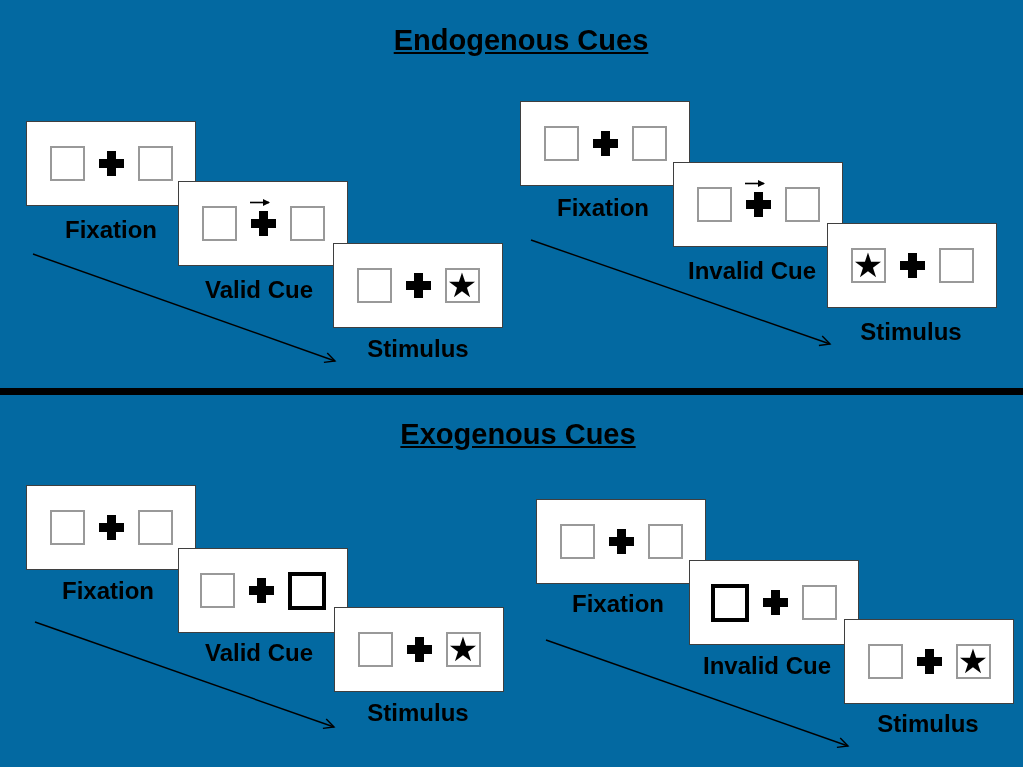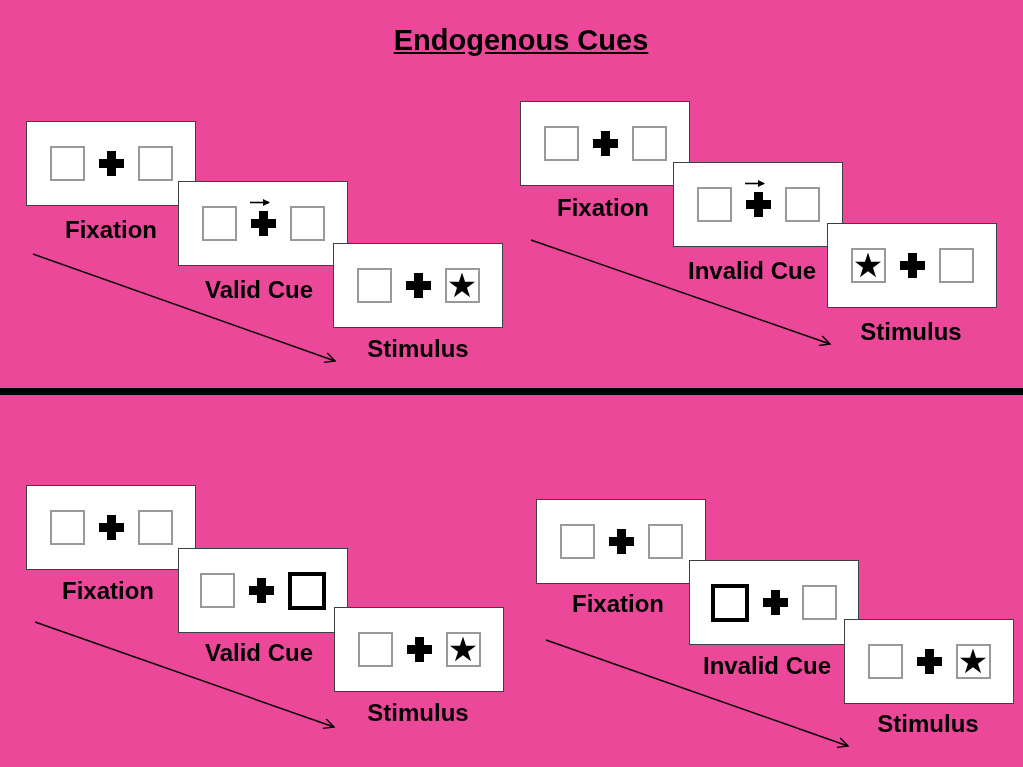--- a/index.html
+++ b/index.html
@@ -1,19 +1,19 @@
 <!DOCTYPE html>
 <html><head>
 <meta charset="utf-8">
 <style>
   html,body{margin:0;padding:0;background:#ffffff;}
   #canvas{
     position:relative;
     width:1023px;height:767px;
-    background:#ec4899;
+    background:#0369a1;
     font-family:"Liberation Sans", sans-serif;
     color:#000;
     overflow:hidden;
   }
   .title{
     position:absolute;
     transform:translateX(-50%);
     font-size:29px;font-weight:bold;
     text-decoration:underline;
     white-space:nowrap;
@@ -167,20 +167,21 @@
     <defs>
       <marker id="ah2" markerWidth="16" markerHeight="16" refX="12" refY="7" orient="auto" markerUnits="userSpaceOnUse">
         <path d="M2,2 L12,7 L2,12" fill="none" stroke="#000" stroke-width="1.4"></path>
       </marker>
     </defs>
     <line x1="5" y1="5" x2="304" y2="109" stroke="#000" stroke-width="1.4" marker-end="url(#ah2)"></line>
   </svg>
 
   <div class="divider"></div>
 
+  <div class="title" style="left:518px;top:418px">Exogenous Cues</div>
 
   <div class="panel" style="left:26px;top:485px">
     <div class="sq"></div>
     <div class="plus-wrap">
       <div class="plus"></div>
     </div>
     <div class="sq"></div>
   </div>
   <div class="plabel" style="left:108px;top:577px">Fixation</div>
 

